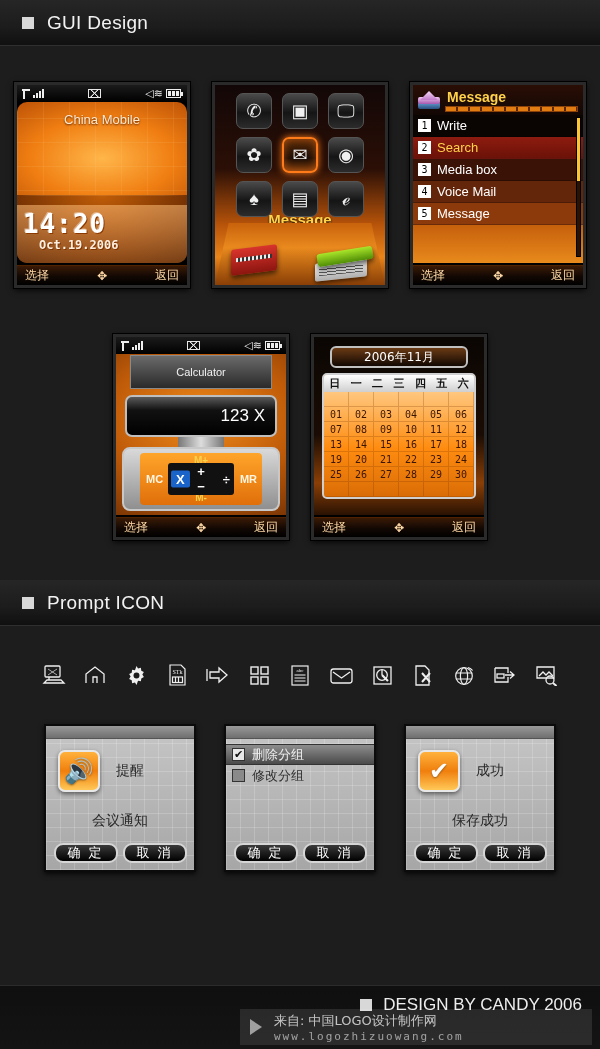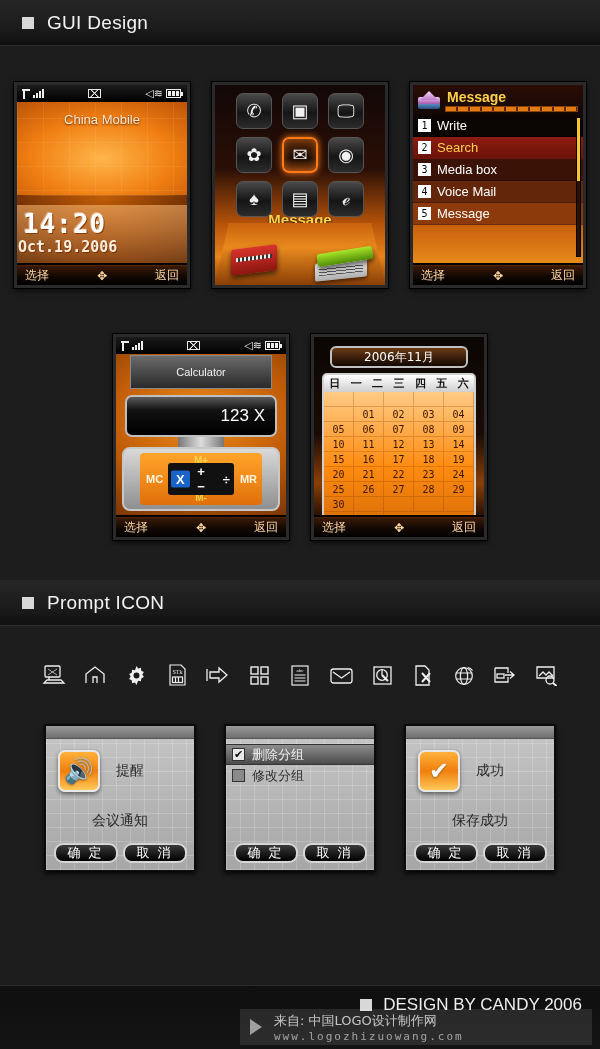--- a/index.html
+++ b/index.html
@@ -68,34 +68,35 @@
   }
   .softbar span { color:#ffd9a6; font-size:12px; font-family:"DejaVu Sans", sans-serif; }
   .navcross { color:#ffb347; font-size:12px; line-height:1; }
 
   
   .standby { position:absolute; top:17px; left:0; right:0; bottom:22px; overflow:hidden;
     background:
       repeating-linear-gradient(90deg, rgba(255,220,150,.10) 0 1px, transparent 1px 26px),
       repeating-linear-gradient(0deg, rgba(255,220,150,.10) 0 1px, transparent 1px 24px),
       radial-gradient(120% 70% at 50% 35%, #ffb64a 0%, #f07e12 35%, #b34b05 70%, #6d2a02 100%);
+    border-radius: 10px;
   }
   .standby .floor { position:absolute; left:0; right:0; bottom:0; height:42%;
     background: radial-gradient(80% 120% at 50% 0%, #c05d08 0%, #7a3403 60%, #4a1e01 100%); }
   .standby .horizon { position:absolute; left:0; right:0; top:58%; height:0;
     border-top:1px solid rgba(255,200,130,.35);
     clip-path: polygon(0 0, 100% 0, 72% 100%, 28% 100%); }
   .op-name { position:absolute; top:10px; left:0; right:0; text-align:center;
     color:#ffe9cf; font-size:13px; text-shadow:0 1px 2px #5a2300; }
   .clock-panel { position:absolute; left:0; right:0; bottom:0; height:58px;
     background: linear-gradient(180deg, rgba(255,190,120,.55), rgba(255,160,80,.25)); }
   .clk { position:absolute; left:6px; top:4px; color:#fff; font-size:26px; font-weight:bold;
     font-family:"DejaVu Sans Mono", monospace; letter-spacing:1px;
     text-shadow:1px 1px 0 #8a3a00, -1px -1px 0 rgba(255,255,255,.4); }
-  .dt { position:absolute; left:1px; top:33px; color:#ffefe0; font-size:15px; font-weight:bold;
+  .dt { position:absolute; left:22px; top:33px; color:#ffefe0; font-size:12px; font-weight:bold;
     font-family:"DejaVu Sans Mono", monospace; text-shadow:1px 1px 0 #7d3400; }
 
   
   .gridscreen { position:absolute; top:0; left:0; right:0; bottom:0; overflow:hidden;
     background: linear-gradient(180deg,#120707 0%, #2b0f06 42%, #b8540a 70%, #e98419 86%, #8a3d05 100%); }
   .grid9 { position:absolute; top:8px; left:0; right:0; display:grid;
     grid-template-columns: repeat(3, 36px); justify-content:center; gap:8px 10px; }
   .gicon { width:36px; height:36px; border-radius:7px;
     background: linear-gradient(180deg,#4a4a4a 0%, #151515 55%, #2c2c2c 100%);
     border:1px solid #555; display:flex; align-items:center; justify-content:center;
@@ -187,21 +188,21 @@
     background: linear-gradient(180deg,#0a0603 0%, #1a0c04 55%, #8a3f06 82%, #2a1203 100%); }
   .cal-ym { margin:9px 16px 0; height:22px; border-radius:6px;
     border:2px solid #c0c0c0; background: linear-gradient(180deg,#6a3a14,#120803);
     color:#fff; font-size:12px; display:flex; align-items:center; justify-content:center;
     font-family:"DejaVu Sans", sans-serif; }
   .cal-body { margin:5px 8px 0; border:2px solid #cfcfcf; border-radius:5px; overflow:hidden;
     background: linear-gradient(180deg,#ffd9a0,#ff8c10 60%,#d96c06); }
   .cal-hd { display:grid; grid-template-columns:repeat(7,1fr);
     background:linear-gradient(180deg,#fff,#cfcfcf); }
   .cal-hd div { text-align:center; font-size:11px; color:#111; padding:1px 0; font-weight:bold; }
-  .cal-grid { display:grid; grid-template-columns:repeat(5,1fr); }
+  .cal-grid { display:grid; grid-template-columns:repeat(6,1fr); }
   .cal-grid div { text-align:center; font-size:10px; color:#3a1500; padding:1.5px 0;
     font-family:"DejaVu Sans Mono", monospace;
     border-right:1px solid rgba(120,50,0,.25); border-bottom:1px solid rgba(120,50,0,.25); }
 
   
   .iconstrip { display:flex; justify-content:center; align-items:center;
     gap:0; padding:32px 0 28px; }
   .pi { width:41px; height:34px; display:flex; align-items:center; justify-content:center;
     color:#f0f0f0; }
   .pi svg { display:block; }

